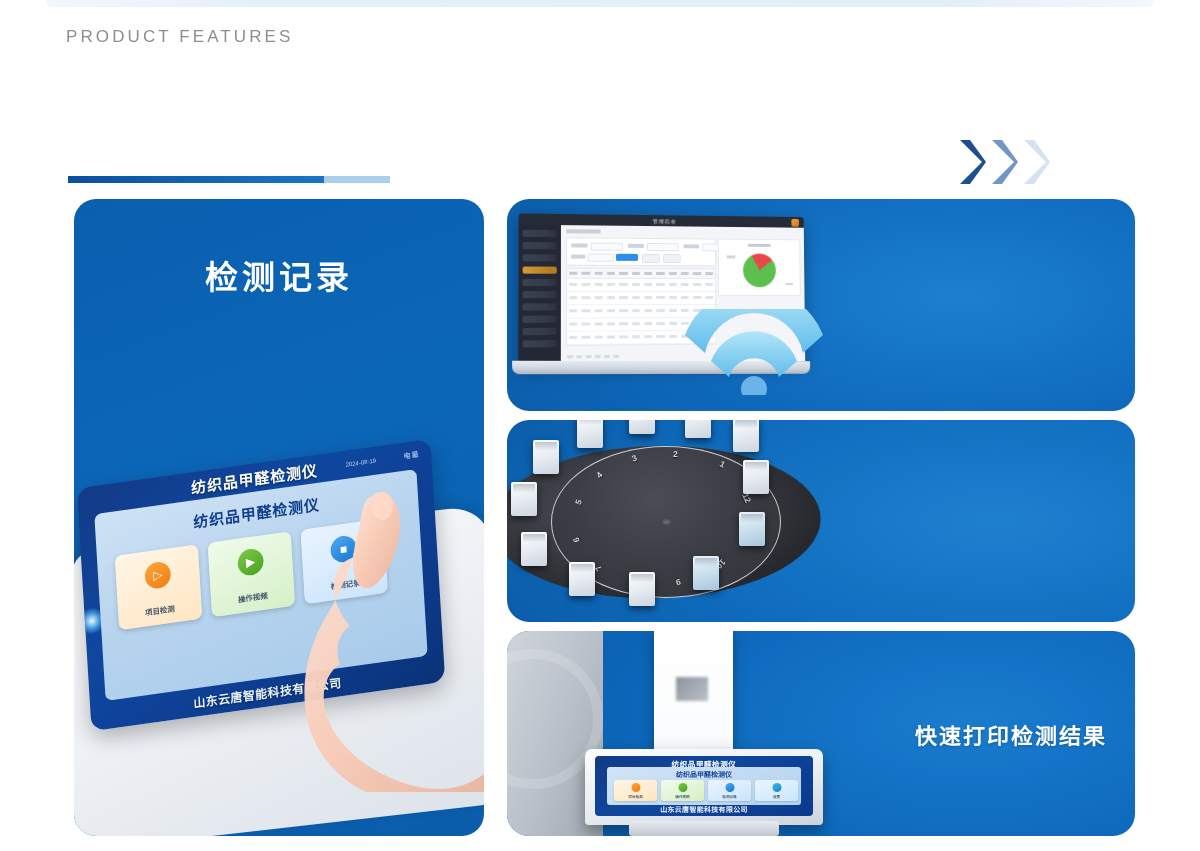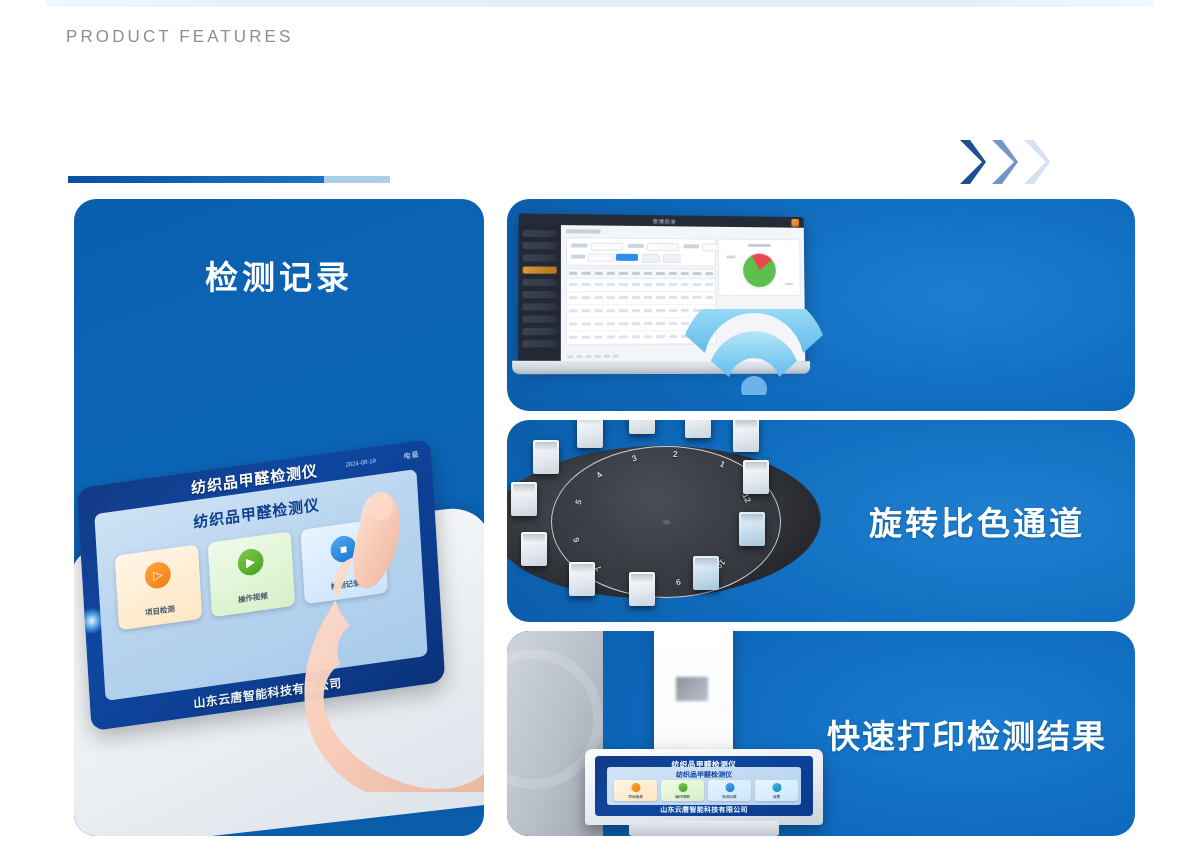--- a/index.html
+++ b/index.html
@@ -81,21 +81,21 @@
     font-weight:700;font-size:33px;letter-spacing:3px;color:#fff;
     text-shadow:0 1px 3px rgba(0,0,0,.25);white-space:nowrap;
   }
 
   
   #card4{left:507px;top:631px;width:628px;height:205px;
     background:radial-gradient(120% 170% at 74% 44%,#1a7cce 0%,#0d68bc 40%,#0a58a4 78%,#074f95 100%);}
   .card4-title{
     position:absolute;right:28px;top:50%;transform:translateY(-50%);
     font-family:Liberation Mono, monospace;
-    font-weight:700;font-size:33px;letter-spacing:2px;color:#fff;
+    font-weight:700;font-size:22px;letter-spacing:2px;color:#fff;
     text-shadow:0 1px 3px rgba(0,0,0,.22);white-space:nowrap;text-align:right;
   }
 
   
   .c1-photo{position:absolute;left:-6px;bottom:-4px;width:430px;height:400px;}
   .c1-body{
     position:absolute;left:4px;top:88px;width:420px;height:300px;
     background:linear-gradient(160deg,#fdfdfe 0%,#eef1f5 45%,#dde3ea 100%);
     border-radius:22px 44px 10px 10px;
     transform:skewY(-6.5deg);
@@ -555,21 +555,20 @@
       <span class="cuv" style="left:122px;top:-20px;"></span>
       <span class="cuv" style="left:70px;top:-6px;"></span>
       <span class="cuv" style="left:26px;top:20px;"></span>
       <span class="cuv" style="left:4px;top:62px;"></span>
       <span class="cuv" style="left:14px;top:112px;"></span>
       <span class="cuv" style="left:62px;top:142px;"></span>
       <span class="cuv" style="left:122px;top:152px;"></span>
       <span class="cuv blue" style="left:186px;top:136px;"></span>
       <span class="cuv blue" style="left:232px;top:92px;"></span>
     </div>
-    <div class="card3-title">旋转比色通道</div>
   </div>
 
   <div class="card" id="card4">
     <div class="c4-photo">
       <div class="c4-wall"></div>
 
       <div class="c4-receipt">
         <i class="ln s"></i><i class="ln s"></i><i class="ln m"></i>
         <i class="ln l"></i><i class="ln l"></i>
         <i class="ln s" style="margin-top:8px;"></i><i class="ln m"></i>

